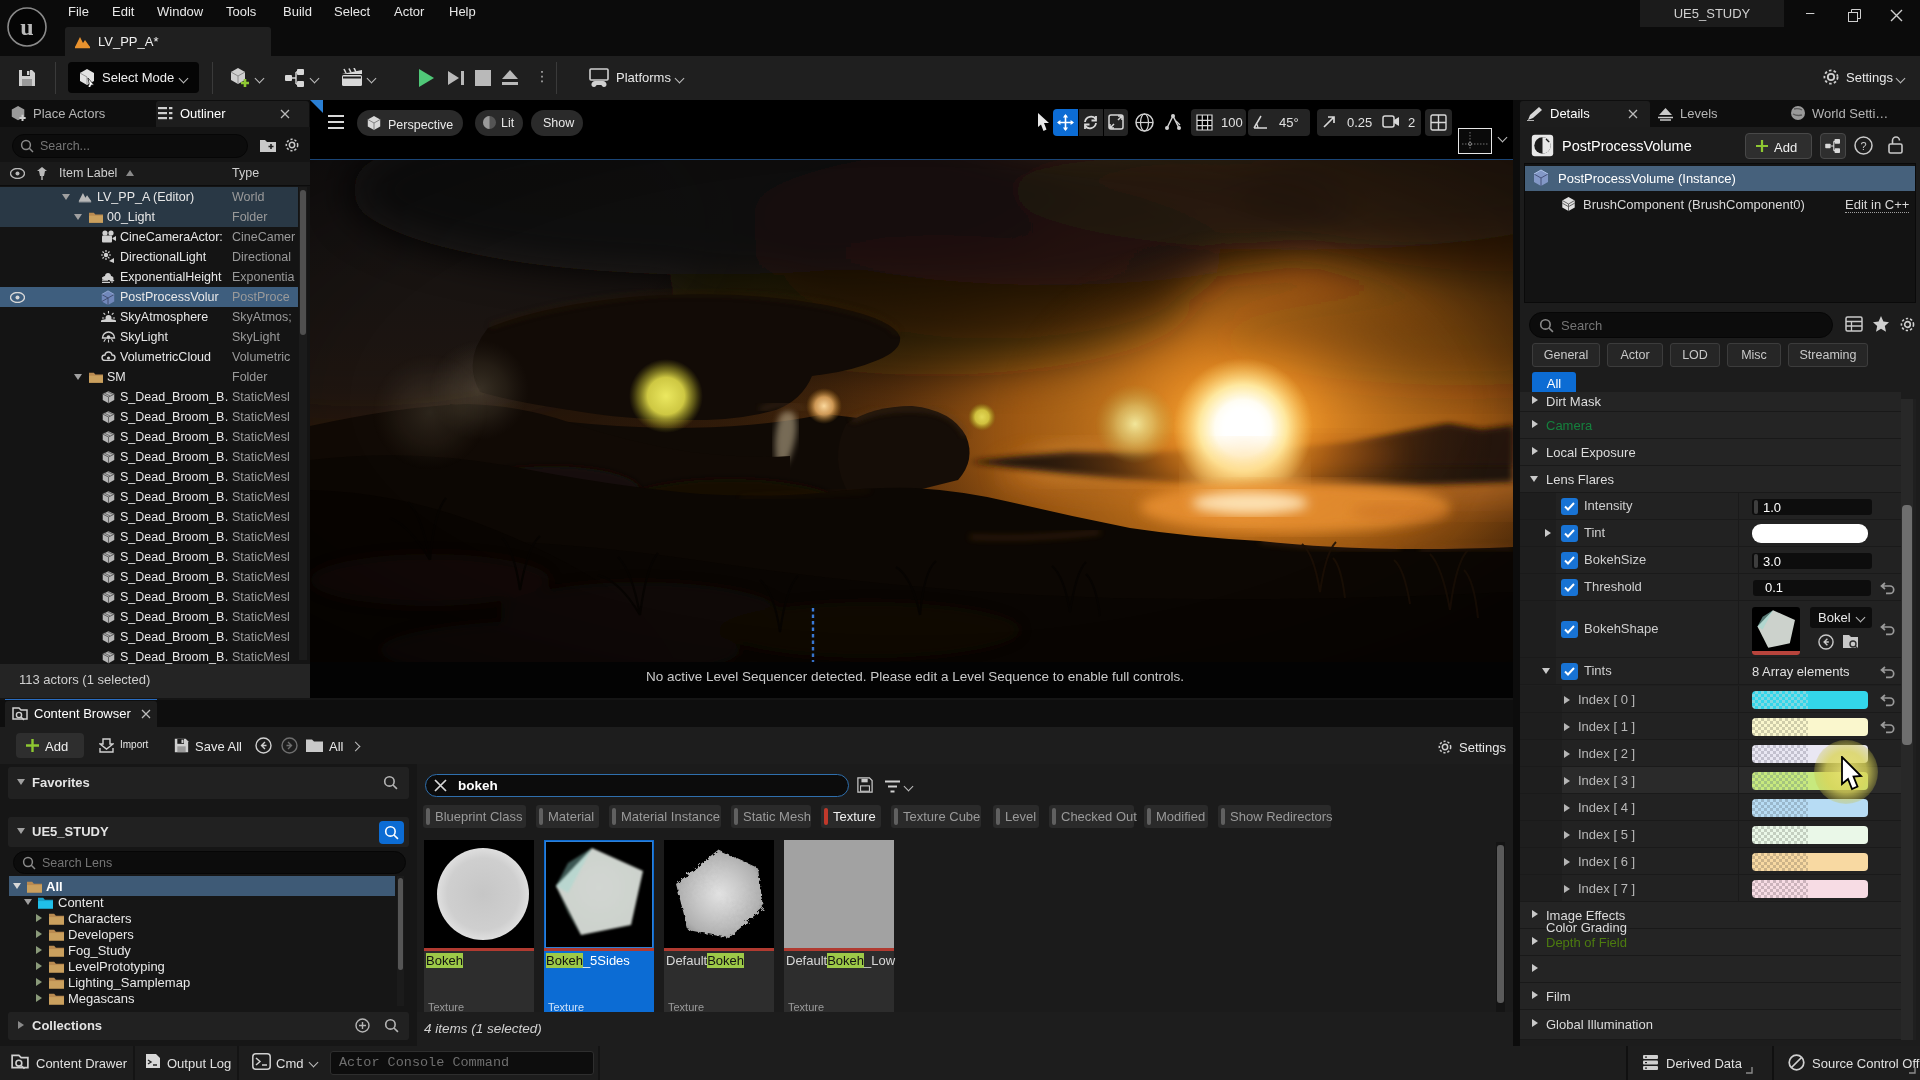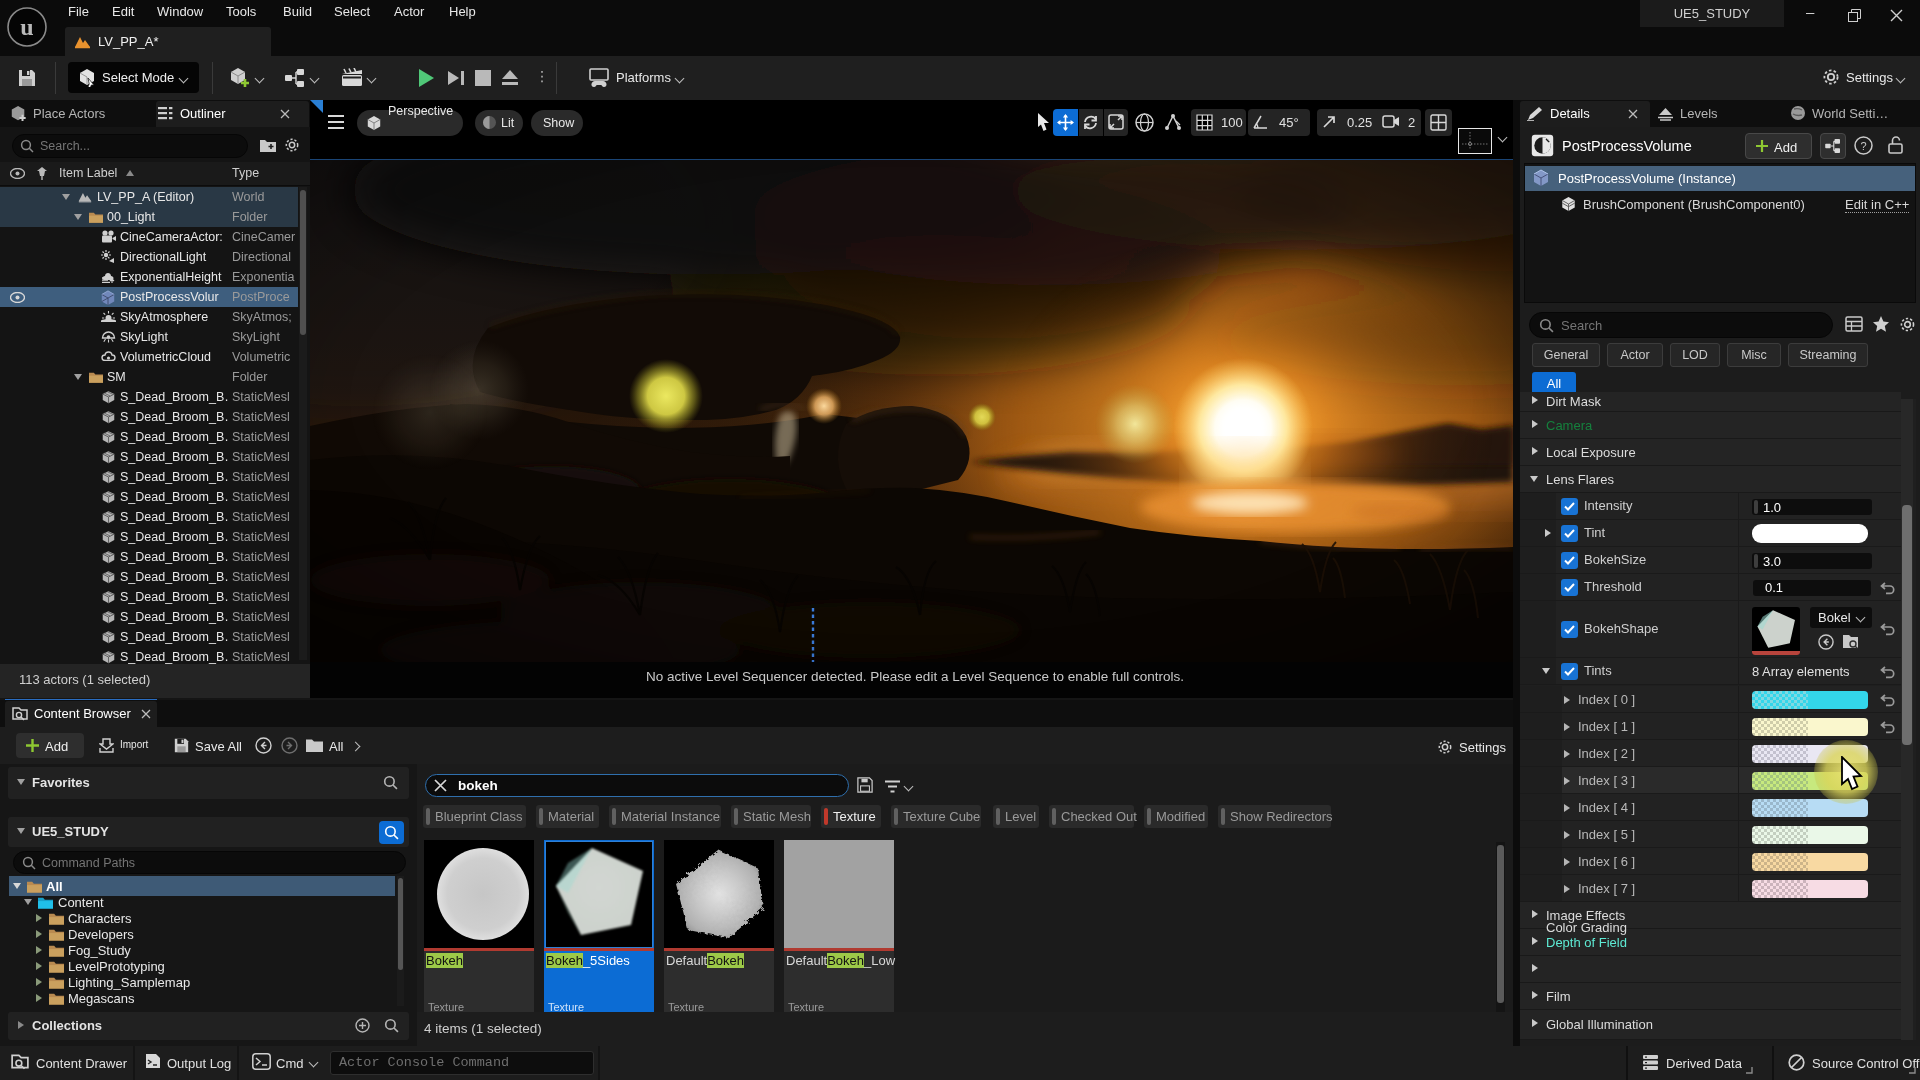--- a/index.html
+++ b/index.html
@@ -519,21 +519,21 @@
 <svg class="abs" style="left:326px;top:113px" width="20" height="18" viewBox="0 0 20 18">
     <g stroke="#d8d8d8" stroke-width="2">
       <path d="M2 3 h16 M2 9 h16 M2 15 h16"></path>
     </g>
   </svg>
 <div class="abs r" style="left:357px;top:110px;width:106px;height:26px;background:#2a2a2a;border-radius:13px;"></div>
 <svg class="abs" style="left:366px;top:115px" width="16" height="16" viewBox="0 0 18 18">
     <path d="M9 1 L16 5 V13 L9 17 L2 13 V5 Z" fill="#d8d8d8"></path>
     <path d="M9 17 L9 9 L2 5 M9 9 L16 5" stroke="#777" stroke-width="1" fill="none"></path>
   </svg>
-<div class="txt" style="left:388px;top:104px;font-size:12.5px;color:#e8e8e8;">Perspective</div>
+<div class="txt" style="left:388px;top:118px;font-size:12.5px;color:#e8e8e8;">Perspective</div>
 <div class="abs r" style="left:475px;top:110px;width:48px;height:26px;background:#2a2a2a;border-radius:13px;"></div>
 <svg class="abs" style="left:482px;top:115px" width="15" height="15" viewBox="0 0 15 15">
     <circle cx="7.5" cy="7.5" r="6.5" fill="#555"></circle>
     <path d="M7.5 1 a6.5 6.5 0 0 0 0 13 z" fill="#999"></path>
   </svg>
 <div class="txt" style="left:501px;top:116px;font-size:12.5px;color:#e8e8e8;">Lit</div>
 <div class="abs r" style="left:531px;top:110px;width:52px;height:26px;background:#2a2a2a;border-radius:13px;"></div>
 <div class="txt" style="left:543px;top:116px;font-size:12.5px;color:#e8e8e8;">Show</div>
 
 <svg class="abs" style="left:1036px;top:112px" width="15" height="20" viewBox="0 0 15 20">
@@ -682,21 +682,21 @@
 <div class="abs r" style="left:379px;top:821px;width:25px;height:23px;background:#0c6cd4;"></div>
 <svg class="abs" style="left:384px;top:825px" width="15" height="15" viewBox="0 0 14 14">
     <circle cx="6" cy="6" r="4.4" fill="none" stroke="#fff" stroke-width="1.5"></circle>
     <path d="M9.3 9.3 L13 13" stroke="#fff" stroke-width="1.5"></path>
   </svg>
 <div class="abs" style="left:13px;top:851px;width:393px;height:23px;background:#0c0c0c;border:1px solid #060606;border-radius:12px;"></div>
 <svg class="abs" style="left:22px;top:856px" width="14" height="14" viewBox="0 0 14 14">
     <circle cx="6" cy="6" r="4.4" fill="none" stroke="#8a8a8a" stroke-width="1.5"></circle>
     <path d="M9.3 9.3 L13 13" stroke="#8a8a8a" stroke-width="1.5"></path>
   </svg>
-<div class="txt" style="left:42px;top:856px;font-size:12.5px;color:#757575;">Command Paths</div>
+<div class="txt" style="left:42px;top:856px;font-size:12.5px;color:#757575;">Search Lens</div>
 
 <div class="abs" style="left:9px;top:876px;width:386px;height:20px;background:#3e5a76;"></div>
 <span class="tri-d abs" style="left:13px;top:883px;border-top-color:#d8d8d8;"></span>
 <svg class="abs" style="left:27px;top:880px" width="15" height="13" viewBox="0 0 16 13">
     <path d="M0 1.5 h5.5 l1.8 2 H16 v9.5 H0 z" fill="#b98a50"></path>
     <path d="M0 5 h16 v8 h-16 z" fill="#caa05e"></path>
   </svg>
 <div class="txt" style="left:46px;top:879px;font-size:13px;font-weight:bold;color:#fff;">All</div>
 <span class="tri-d abs" style="left:24px;top:899px;"></span>
 <svg class="abs" style="left:38px;top:896px" width="15" height="13" viewBox="0 0 16 13">
@@ -853,21 +853,21 @@
 
 <div class="abs" style="left:784px;top:840px;width:110px;height:172px;background:#2d2d2d;"></div>
 <div class="abs" style="left:784px;top:840px;width:110px;height:108px;background:#a2a2a2;"></div>
 <div class="abs" style="left:784px;top:948px;width:110px;height:3px;background:#b03a30;"></div>
 <div class="txt" style="left:786px;top:953px;font-size:13px;color:#d8d8d8;">Default<span style="color:#111;background:#9dc948;">Bokeh</span>_Low</div>
 <div class="txt" style="left:788px;top:1001px;font-size:11px;color:#9a9a9a;">Texture</div>
 
 <div class="abs" style="left:1496px;top:842px;width:9px;height:170px;background:#141414;"></div>
 <div class="abs" style="left:1497px;top:845px;width:7px;height:158px;background:#5a5a5a;border-radius:3px;"></div>
 <div class="abs" style="left:417px;top:1012px;width:1096px;height:34px;background:#1d1d1d;"></div>
-<div class="txt" style="left:424px;top:1021px;font-size:13.5px;color:#d0d0d0;">4 items (1 selected)</div>
+<div class="txt" style="left:424px;top:1021px;font-size:13.5px;color:#d0d0d0;font-style:italic;">4 items (1 selected)</div>
 
 <div class="abs" style="left:1513px;top:100px;width:7px;height:980px;background:#0c0c0c;"></div>
 <div class="abs" style="left:1520px;top:100px;width:400px;height:946px;background:#1c1c1c;"></div>
 <div class="abs" style="left:1520px;top:100px;width:400px;height:27px;background:#0e0e0e;"></div>
 <div class="abs" style="left:1520px;top:101px;width:130px;height:26px;background:#1d1d1d;border-radius:3px 3px 0 0;"></div>
 <svg class="abs" style="left:1527px;top:106px" width="17" height="15" viewBox="0 0 17 15">
     <path d="M1 14 l2-5 9-8 3 3 -9 8 z" fill="#d8d8d8"></path>
     <path d="M0 15 h7" stroke="#d8d8d8" stroke-width="1.6"></path>
   </svg>
 <div class="txt" style="left:1550px;top:106px;font-size:13px;color:#fff;">Details</div>
@@ -1140,21 +1140,21 @@
 <div class="txt" style="left:1578px;top:881px;font-size:13px;color:#b9b9b9;">Index [ 7 ]</div>
 <div class="abs" style="left:1752px;top:880px;width:116px;height:18px;border-radius:4px;overflow:hidden;">
     <div style="position:absolute;left:0;top:0;width:56px;height:18px;background:conic-gradient(#ccb4bc 90deg, #f7dce4 90deg 180deg, #ccb4bc 180deg 270deg, #f7dce4 270deg);background-size:6px 6px;"></div>
     <div style="position:absolute;left:56px;top:0;width:60px;height:18px;background:#f7dce4;"></div>
   </div>
 <div class="abs" style="left:1520px;top:902px;width:381px;height:27px;background:#242424;border-bottom:1px solid #191919;"></div>
 <span class="tri-r abs" style="left:1532px;top:910px;border-left-color:#c9c9c9;"></span>
 <div class="txt" style="left:1546px;top:908px;font-size:13px;color:#dcdcdc;">Image Effects</div>
 <div class="abs" style="left:1520px;top:929px;width:381px;height:27px;background:#242424;border-bottom:1px solid #191919;"></div>
 <span class="tri-r abs" style="left:1532px;top:937px;border-left-color:#c9c9c9;"></span>
-<div class="txt" style="left:1546px;top:935px;font-size:13px;color:#5eead4;">Depth of Field</div>
+<div class="txt" style="left:1546px;top:935px;font-size:13px;color:#4d7c0f;">Depth of Field</div>
 <div class="abs" style="left:1520px;top:956px;width:381px;height:27px;background:#242424;border-bottom:1px solid #191919;"></div>
 <span class="tri-r abs" style="left:1532px;top:964px;border-left-color:#c9c9c9;"></span>
 <div class="txt" style="left:1546px;top:920px;font-size:13px;color:#dcdcdc;">Color Grading</div>
 <div class="abs" style="left:1520px;top:983px;width:381px;height:27px;background:#242424;border-bottom:1px solid #191919;"></div>
 <span class="tri-r abs" style="left:1532px;top:991px;border-left-color:#c9c9c9;"></span>
 <div class="txt" style="left:1546px;top:989px;font-size:13px;color:#dcdcdc;">Film</div>
 <div class="abs" style="left:1520px;top:1010px;width:381px;height:30px;background:#242424;border-bottom:1px solid #191919;"></div>
 <span class="tri-r abs" style="left:1532px;top:1019px;border-left-color:#c9c9c9;"></span>
 <div class="txt" style="left:1546px;top:1017px;font-size:13px;color:#dcdcdc;">Global Illumination</div>
 

